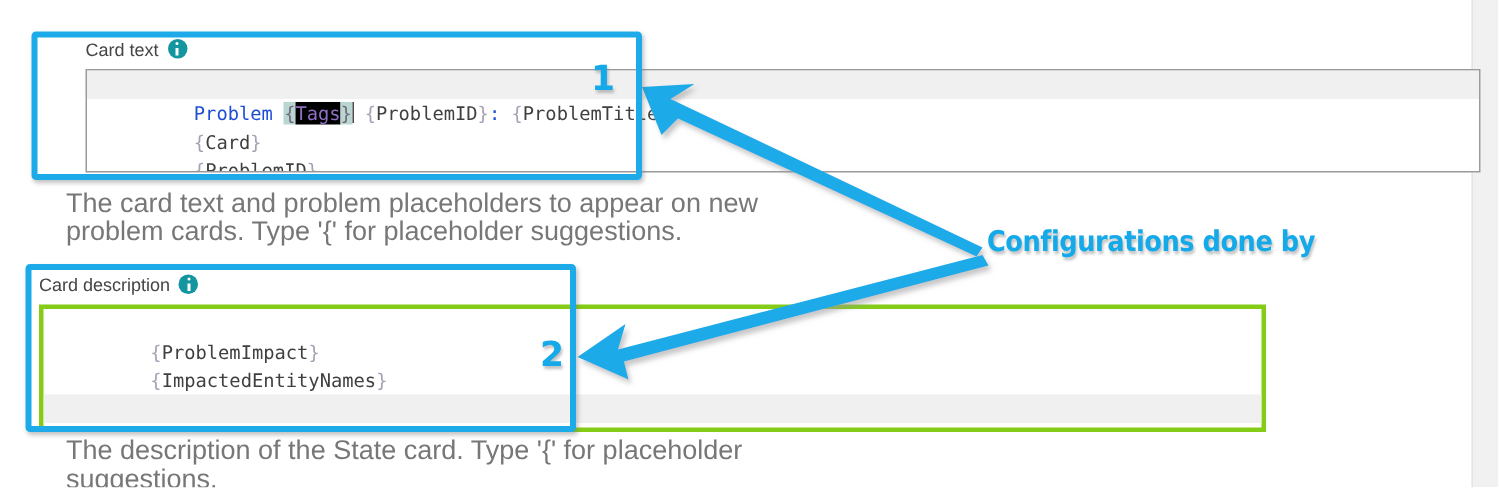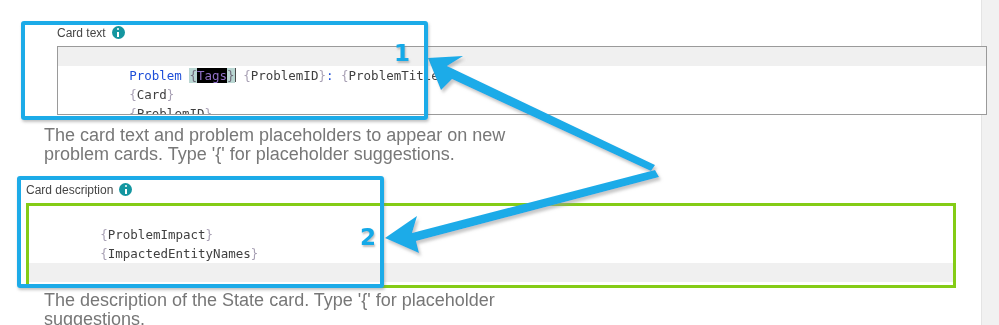--- a/index.html
+++ b/index.html
@@ -23,21 +23,21 @@
     right: 0;
     width: 17px;
     height: 325px;
     background: #f1f1f1;
     border-left: 1px solid #e4e4e4;
   }
 
   
   .field-group { position: absolute; left: 26px; }
   #group-card-text { top: 24px; width: 930px; padding-left: 31px; }
-  #group-card-desc { top: 181px; width: 930px; }
+  #group-card-desc { top: 181px; width: 818px; }
 
   .field-label-row {
     display: flex;
     align-items: center;
     gap: 6px;
     height: 17px;
     margin-bottom: 5px;
   }
   .field-label {
     font-size: 12px;
@@ -236,17 +236,18 @@
       </g>
     </svg>
 
     <div class="anno-box" id="anno-box-1"></div>
     <div class="anno-box" id="anno-box-2"></div>
 
     <div class="anno-num" id="anno-num-1">1</div>
     <div class="anno-num" id="anno-num-2">2</div>
 
     <div class="anno-text">
+      <div>Configurations done by</div>
     </div>
 
   </div>
 
 </div>
 
 </body></html>

